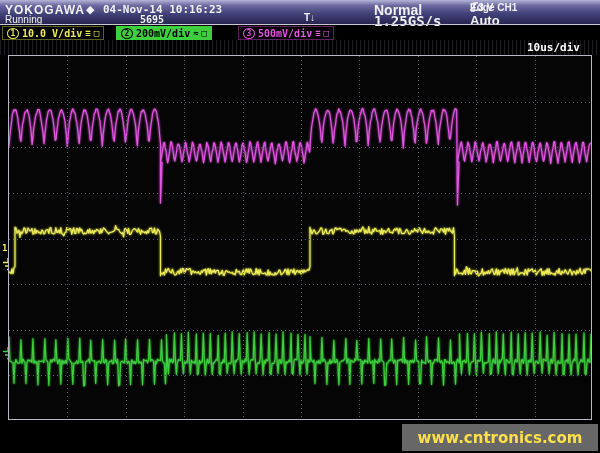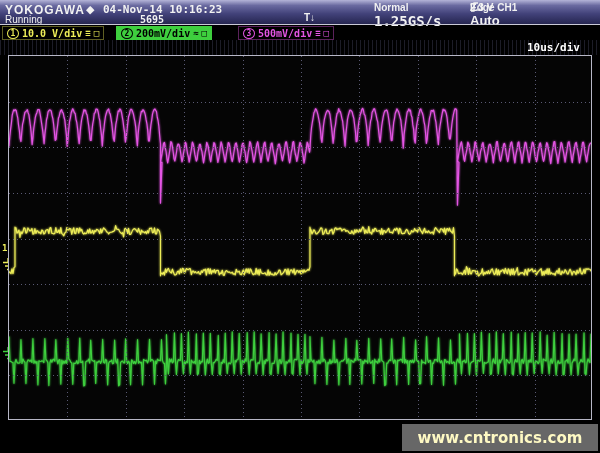--- a/index.html
+++ b/index.html
@@ -9,21 +9,21 @@
 
   
   .hdr { position:absolute; left:0; top:0; width:600px; height:25px;
          background:linear-gradient(180deg,#b4b4d8 0%, #6a6aa0 22%, #42427a 55%, #23234c 100%); }
   .hdr span { position:absolute; color:#f2f2f2; white-space:nowrap; }
   .brand { left:5px; top:3px; font-size:12px; font-weight:bold; letter-spacing:1px; }
   .brand-mark { left:86px; top:3px; font-size:11px; color:#e8d22c; }
   .datetime { left:103px; top:3px; font-size:11px; font-weight:bold; font-family:"DejaVu Sans Mono",monospace; }
   .status { left:5px; top:14px; font-size:10px; font-weight:normal; }
   .acqcount { left:140px; top:14px; font-size:10px; font-weight:bold; font-family:"DejaVu Sans Mono",monospace; }
-  .trigmode { left:374px; top:2px; font-size:10px; font-weight:bold; }
+  .trigmode { left:374px; top:2px; font-size:14px; font-weight:bold; }
   .samplerate { left:374px; top:13px; font-size:14px; font-weight:bold; font-family:"DejaVu Sans Mono",monospace; }
   .trginfo { left:470px; top:2px; font-size:10px; font-weight:bold; display:flex; gap:3px; align-items:center; }
   .trgauto { left:470px; top:13px; font-size:13px; font-weight:bold; }
   .trgmarker { left:304px; top:12px; font-size:10px; font-weight:bold; color:#fff; }
   .hdr-line { position:absolute; left:0; top:24px; width:600px; height:1px; background:#c9c9d6; }
 
   
   .badges { position:absolute; left:0; top:26px; width:600px; height:14px; background:#000; }
   .badge { position:absolute; top:0; height:14px; display:flex; align-items:center; gap:3px;
            padding:0 4px; font-size:10px; font-weight:bold; white-space:nowrap;
@@ -136,16 +136,16 @@
       <div class="vline" style="left: 525.6px;"></div>
       <div class="hline" style="top: 45.625px;"></div>
       <div class="hline" style="top: 91.25px;"></div>
       <div class="hline" style="top: 136.875px;"></div>
       <div class="hline" style="top: 182.5px;"></div>
       <div class="hline" style="top: 228.125px;"></div>
       <div class="hline" style="top: 273.75px;"></div>
       <div class="hline" style="top: 319.375px;"></div>
     </div>
 
-  <div class="wm" id="wm" style="background: rgb(103, 103, 103); color: #fef9c3;">
+  <div class="wm" id="wm" style="background: rgb(103, 103, 103); color: #fde047;">
     <span>www.cntronics.com</span>
   </div>
 </div>
 
 </body></html>

